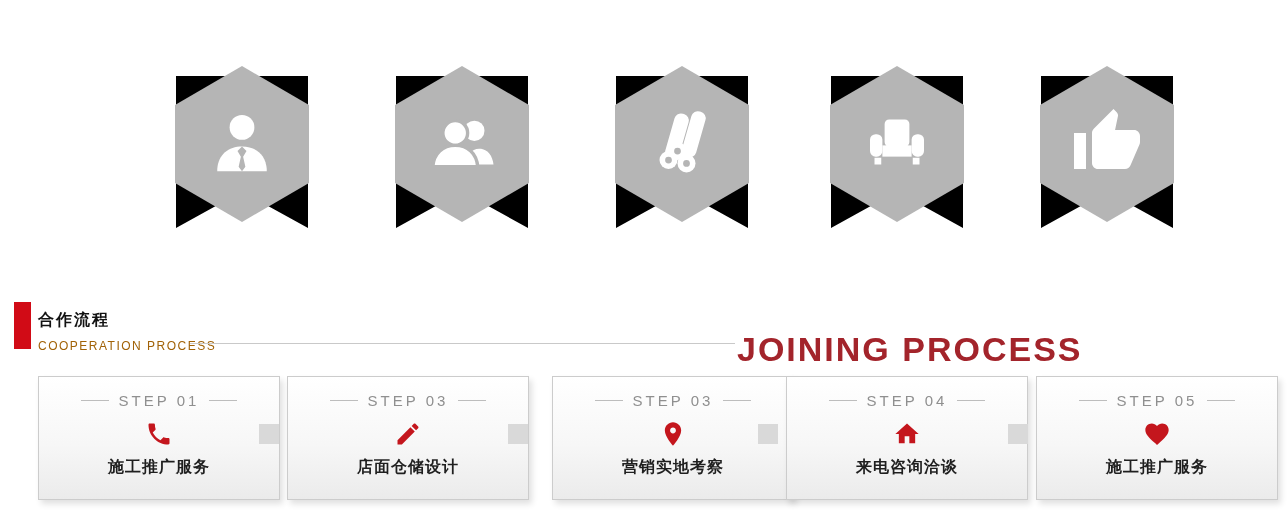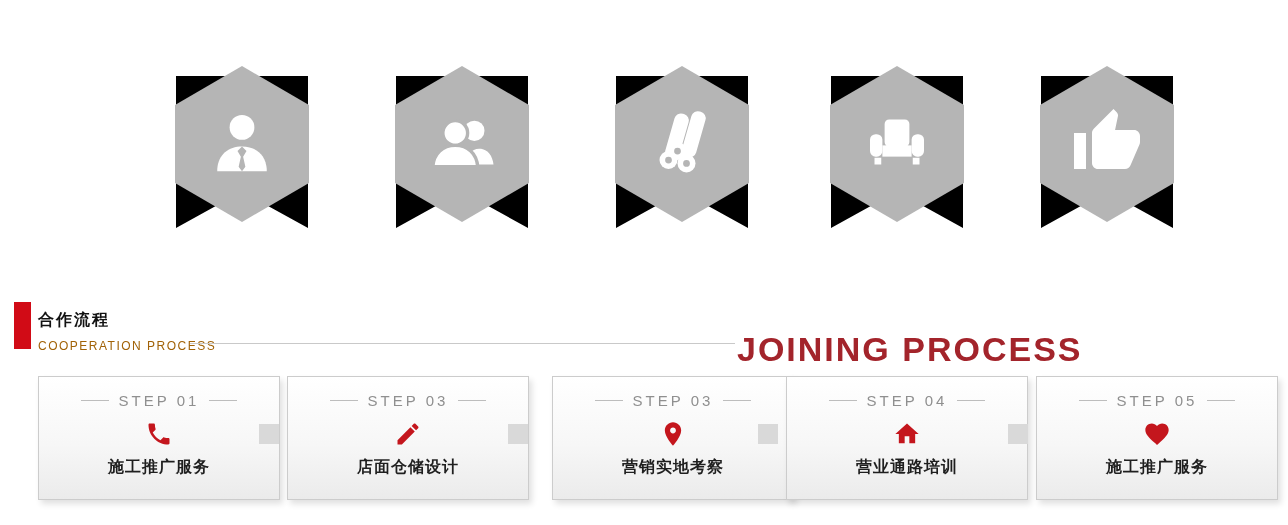--- a/index.html
+++ b/index.html
@@ -174,21 +174,21 @@
   <div class="step-label">
     <span class="dash"></span>
     <span>STEP 04</span>
     <span class="dash"></span>
   </div>
   <span class="step-icon">
     <svg viewBox="0 0 24 24">
         <path d="M10 20v-6h4v6h5v-8h3L12 3 2 12h3v8z"></path>
       </svg>
   </span>
-  <div class="step-text">营业通路培训</div>
+  <div class="step-text">来电咨询洽谈</div>
 </div>
 
 <div class="conn" style="left:1008px"></div>
 
 <div class="card" style="left:1036px">
   <div class="step-label">
     <span class="dash"></span>
     <span>STEP 05</span>
     <span class="dash"></span>
   </div>

